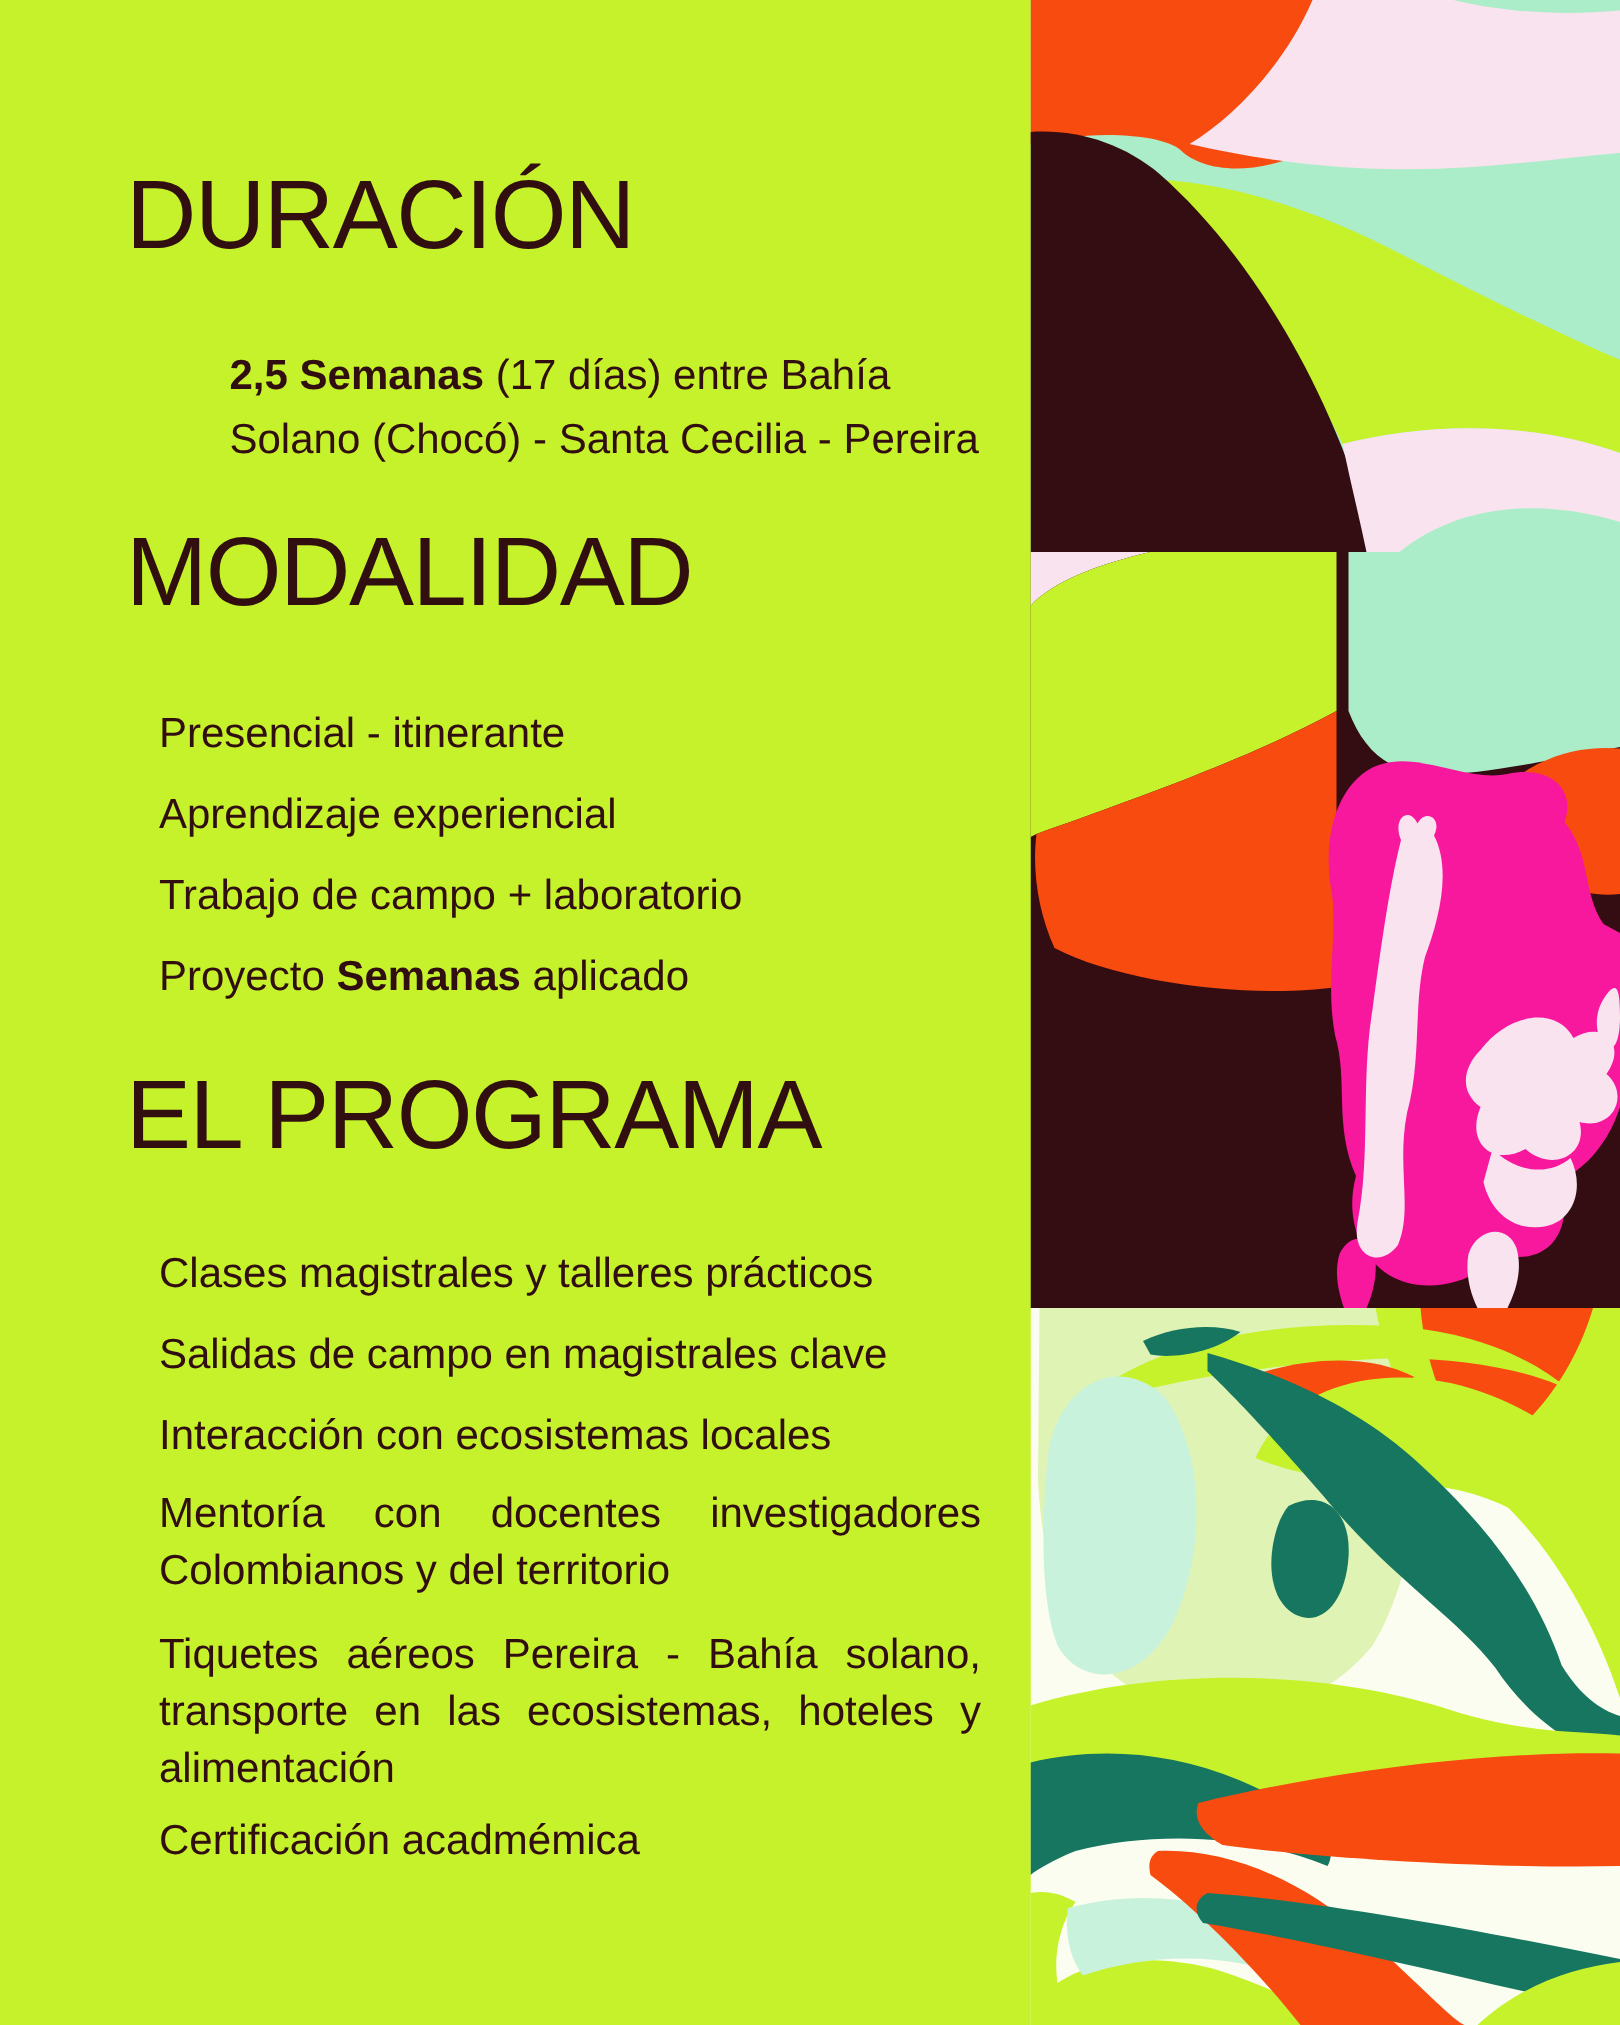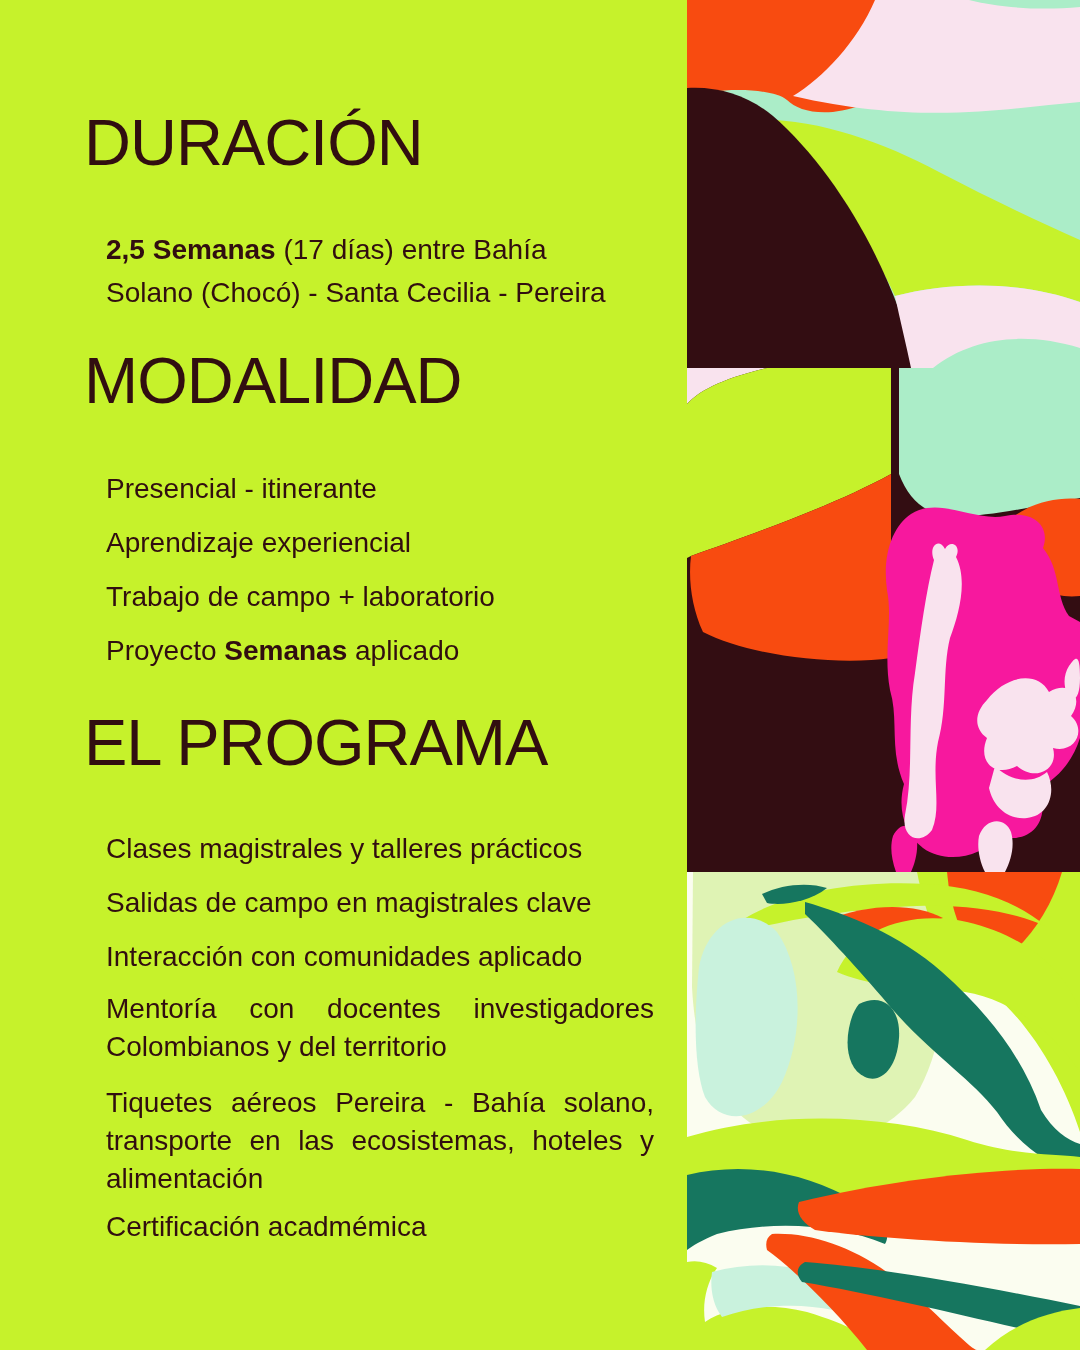--- a/index.html
+++ b/index.html
@@ -15,21 +15,21 @@
     font-size:65px;font-weight:400;letter-spacing:-1px;
     line-height:1.2;color:#310e10;white-space:nowrap;
   }
   .body-text{
     position:absolute;left:106px;margin:0;width:548px;
     font-size:28px;line-height:38px;color:#310e10;
   }
   .body-text.wide-lines{line-height:43px;width:500px;}
   .body-text.justify{text-align:justify;}
   .body-text b{font-weight:700;}
-  #duracion-detail{top:228px;}
+  #duracion-detail{top:228px;margin-left:47px;}
   #modalidad-item-0{top:470px;}
   #modalidad-item-1{top:524px;}
   #modalidad-item-2{top:578px;}
   #modalidad-item-3{top:632px;}
   #programa-item-0{top:830px;}
   #programa-item-1{top:884px;}
   #programa-item-2{top:938px;}
   #programa-item-3{top:990px;}
   #programa-item-4{top:1084px;}
   #programa-item-5{top:1208px;}
@@ -53,21 +53,21 @@
 
   <p class="body-text" id="modalidad-item-0">Presencial - itinerante</p>
   <p class="body-text" id="modalidad-item-2">Trabajo de campo + laboratorio</p>
   <p class="body-text" id="modalidad-item-1">Aprendizaje experiencial</p>
   <p class="body-text" id="modalidad-item-3"><span>Proyecto </span><b>Semanas</b><span> aplicado</span></p>
 
   <h1 class="heading" id="heading-programa">EL PROGRAMA</h1>
 
   <p class="body-text" id="programa-item-0">Clases magistrales y talleres prácticos</p>
   <p class="body-text" id="programa-item-1">Salidas de campo en magistrales clave</p>
-  <p class="body-text" id="programa-item-2">Interacción con comunidades aplicado</p>
+  <p class="body-text" id="programa-item-2">Interacción con ecosistemas locales</p>
   <p class="body-text justify" id="programa-item-3">Mentoría con docentes investigadores Colombianos y del territorio</p>
   <p class="body-text justify" id="programa-item-4">Tiquetes aéreos Pereira - Bahía solano, transporte en las ecosistemas, hoteles y alimentación</p>
   <p class="body-text" id="programa-item-5">Certificación acadmémica</p>
 
   <div class="artwork">
 
     <svg width="393" height="368" viewBox="0 0 393 368" preserveAspectRatio="none">
       <rect x="0" y="0" width="393" height="368" fill="#abedc8"></rect>
       <path d="M0,0 L285,0 C262,40 220,85 175,105 C140,118 112,112 100,100 C88,90 50,88 25,92 L0,96 Z" fill="#f84b10"></path>
       <path d="M188,0 L393,0 L393,102 C320,108 236,126 106,96 C136,78 170,42 188,0 Z" fill="#f9e3ee"></path>

